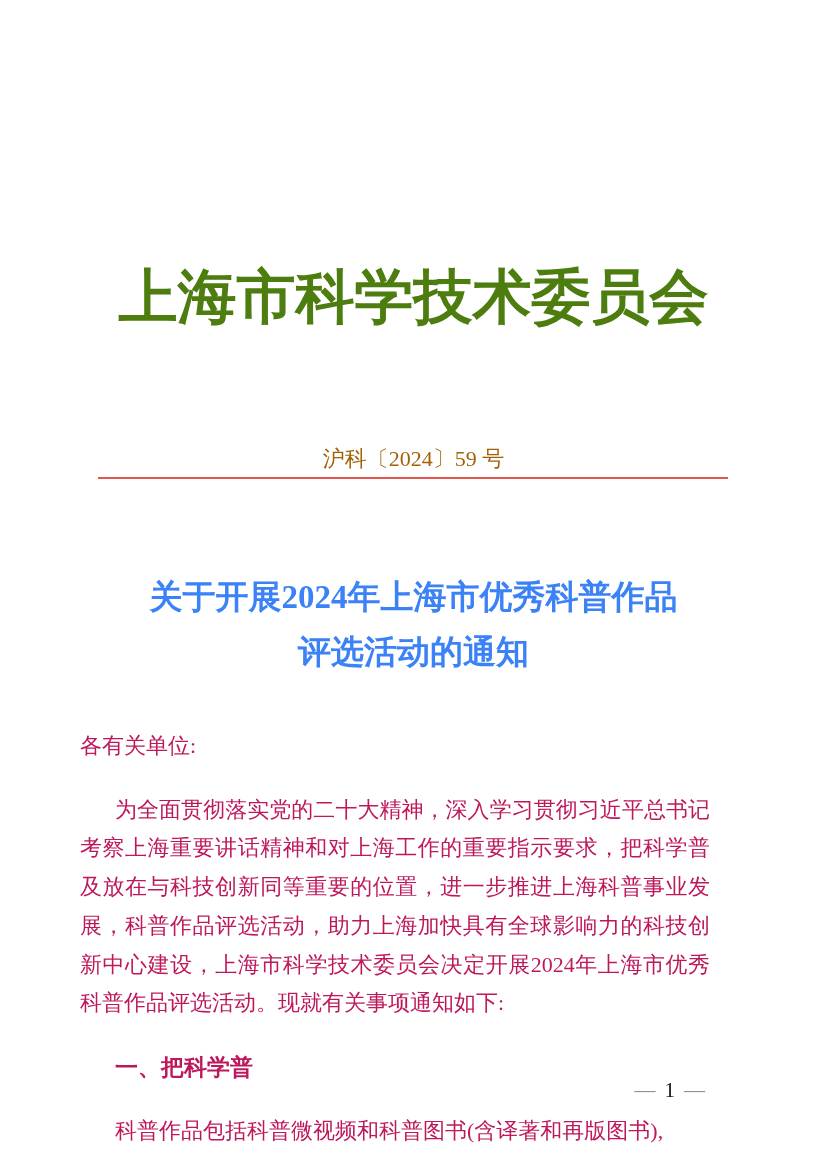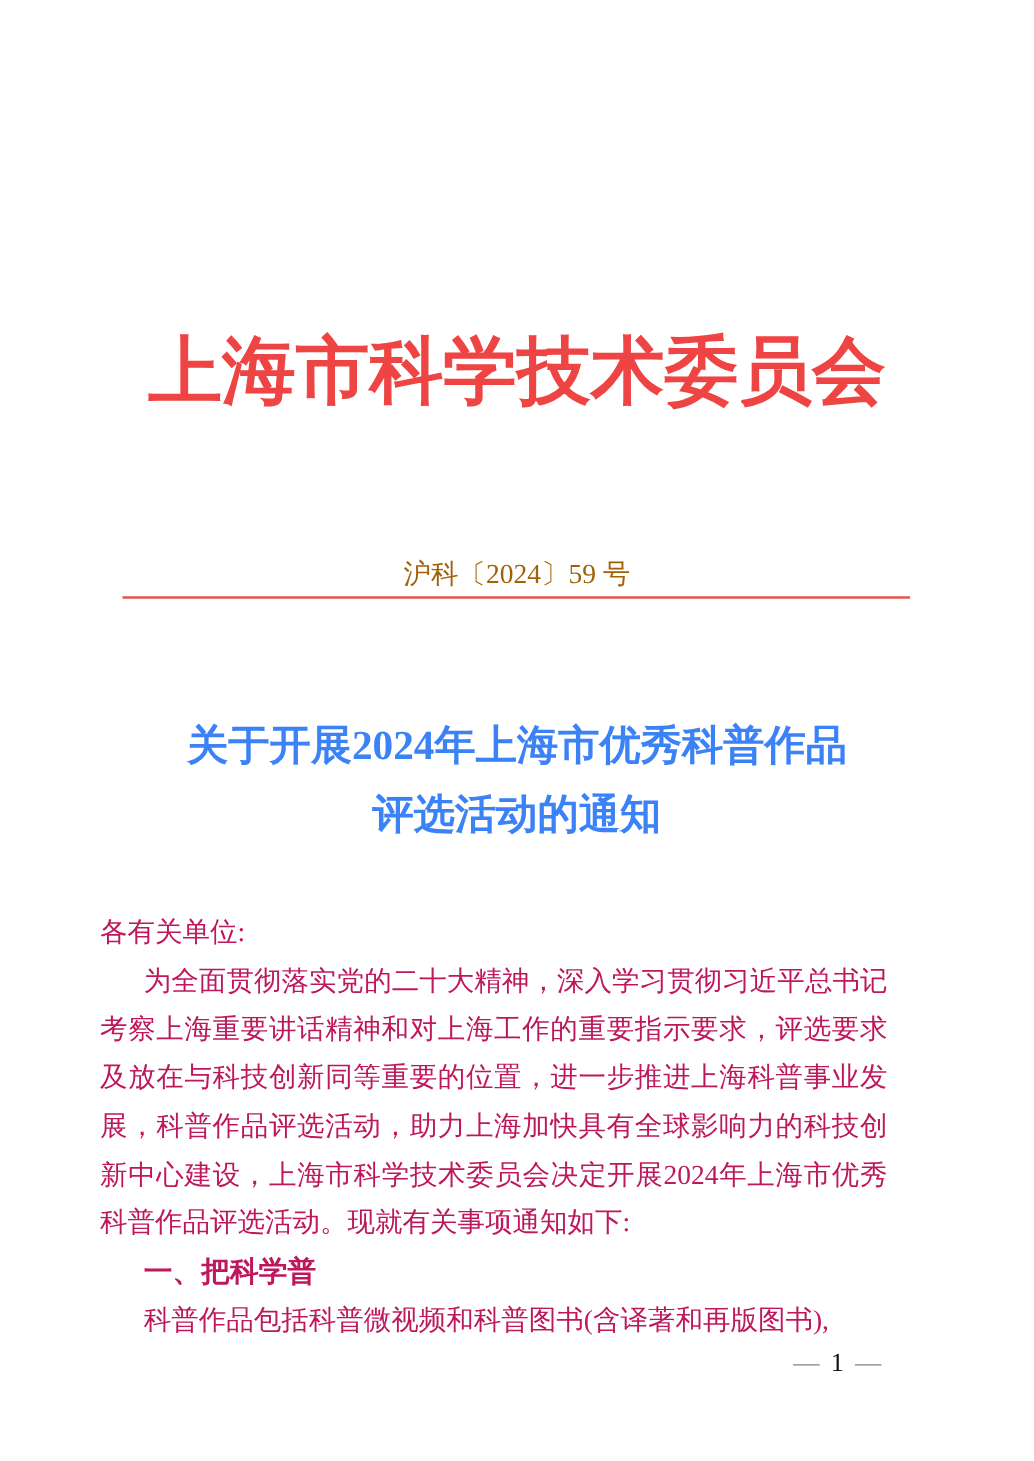--- a/index.html
+++ b/index.html
@@ -19,21 +19,21 @@
   
   .agency-title {
     position: absolute;
     top: 262px;
     left: 0;
     width: 100%;
     text-align: center;
     font-size: 59px;
     line-height: 70px;
     font-weight: bold;
-    color: #ef4444;
+    color: #4d7c0f;
     letter-spacing: 0px;
     white-space: nowrap;
   }
   
   .doc-number {
     position: absolute;
     top: 444px;
     left: 0;
     width: 100%;
     text-align: center;
@@ -71,21 +71,21 @@
     width: 630px;
     font-size: 22px;
     line-height: 38.7px;
     color: #be185d;
   }
   .body-line {
     width: 630px;
     text-align: left;
     white-space: nowrap;
   }
-  .body-line.indent { padding-left: 35px; width: 595px; }
+  .body-line.indent { padding-left: 35px; width: 595px; margin-top: 25px; }
   .body-line.fill {
     white-space: normal;
     text-align: justify;
     text-align-last: justify;
   }
   .body-line.heading {
     font-family: "Liberation Sans", "DejaVu Sans", sans-serif;
     font-weight: bold;
     font-size: 23px;
   }
@@ -115,21 +115,21 @@
   <div class="red-rule"></div>
 
   <div class="doc-title">
     <div>关于开展2024年上海市优秀科普作品</div>
     <div>评选活动的通知</div>
   </div>
 
   <div class="document-body">
       <div class="body-line">各有关单位:</div>
       <div class="body-line indent fill">为全面贯彻落实党的二十大精神，深入学习贯彻习近平总书记</div>
-      <div class="body-line fill">考察上海重要讲话精神和对上海工作的重要指示要求，评选要求</div>
+      <div class="body-line fill">考察上海重要讲话精神和对上海工作的重要指示要求，把科学普</div>
       <div class="body-line fill">及放在与科技创新同等重要的位置，进一步推进上海科普事业发</div>
       <div class="body-line fill">展，科普作品评选活动，助力上海加快具有全球影响力的科技创</div>
       <div class="body-line fill">新中心建设，上海市科学技术委员会决定开展2024年上海市优秀</div>
       <div class="body-line">科普作品评选活动。现就有关事项通知如下:</div>
       <div class="body-line indent heading">一、把科学普</div>
       <div class="body-line indent">科普作品包括科普微视频和科普图书(含译著和再版图书),</div>
     </div>
 
   <div class="page-number">
     <span class="dash">—</span>

